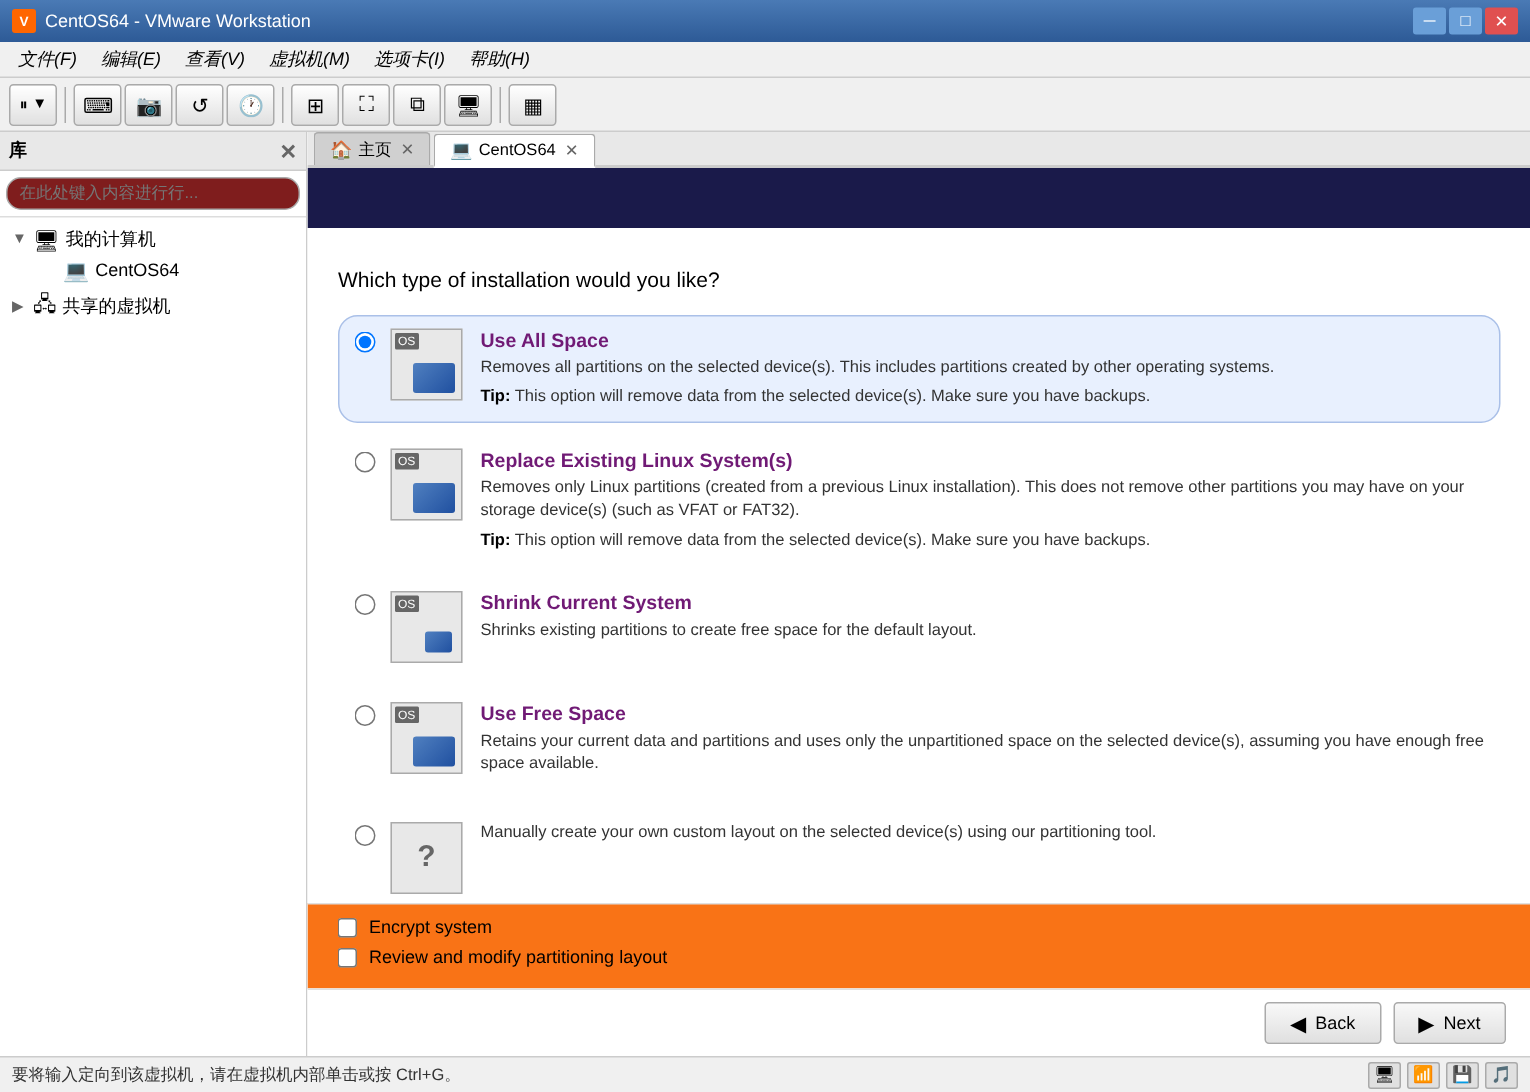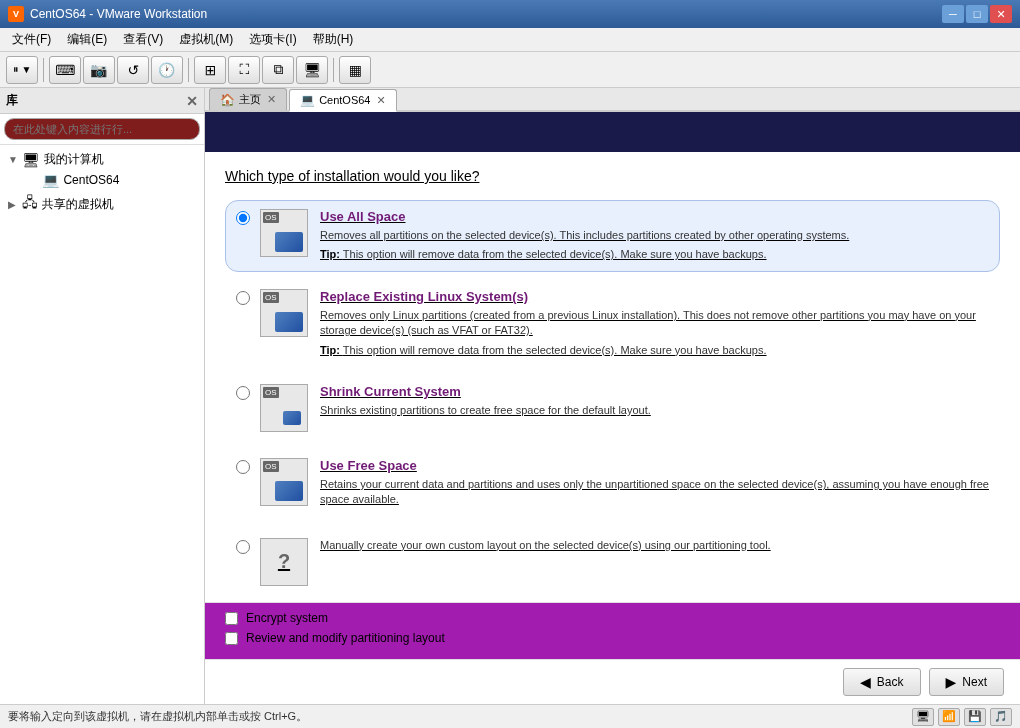--- a/index.html
+++ b/index.html
@@ -64,20 +64,21 @@
       display: flex;
       align-items: center;
       padding: 0 4px;
       border-bottom: 1px solid #ccc;
       font-size: 12px;
     }
     .menu-item {
       padding: 2px 8px;
       cursor: pointer;
       border-radius: 2px;
+      font-style: italic;
     }
 
     
     .toolbar {
       background: #f0f0f0;
       height: 36px;
       display: flex;
       align-items: center;
       padding: 0 6px;
       border-bottom: 1px solid #ccc;
@@ -228,23 +229,22 @@
     }
     .content-header-banner {
       height: 40px;
       background: linear-gradient(to right, #1a1a4a, #1a1a4a);
       display: flex;
       align-items: center;
       padding: 0 16px;
     }
     .content-body {
       flex: 1;
-      padding: 16px 20px;
+      padding: 26px 20px;
       overflow-y: auto;
-      text-decoration: underline;
     }
     .question-text {
       font-size: 14px;
       font-weight: normal;
       margin-bottom: 16px;
       color: #000;
     }
 
     
     .option-item {
@@ -325,21 +325,21 @@
       line-height: 1.4;
     }
     .option-tip strong {
       color: #000;
     }
 
     
     .checkbox-section {
       padding: 8px 20px;
       border-top: 1px solid #e0e0e0;
-      background: #a21caf;
+      background: #f97316;
     }
     .checkbox-item {
       display: flex;
       align-items: center;
       gap: 8px;
       margin-bottom: 6px;
       font-size: 12px;
     }
     .checkbox-item input[type="checkbox"] {
       width: 13px;

